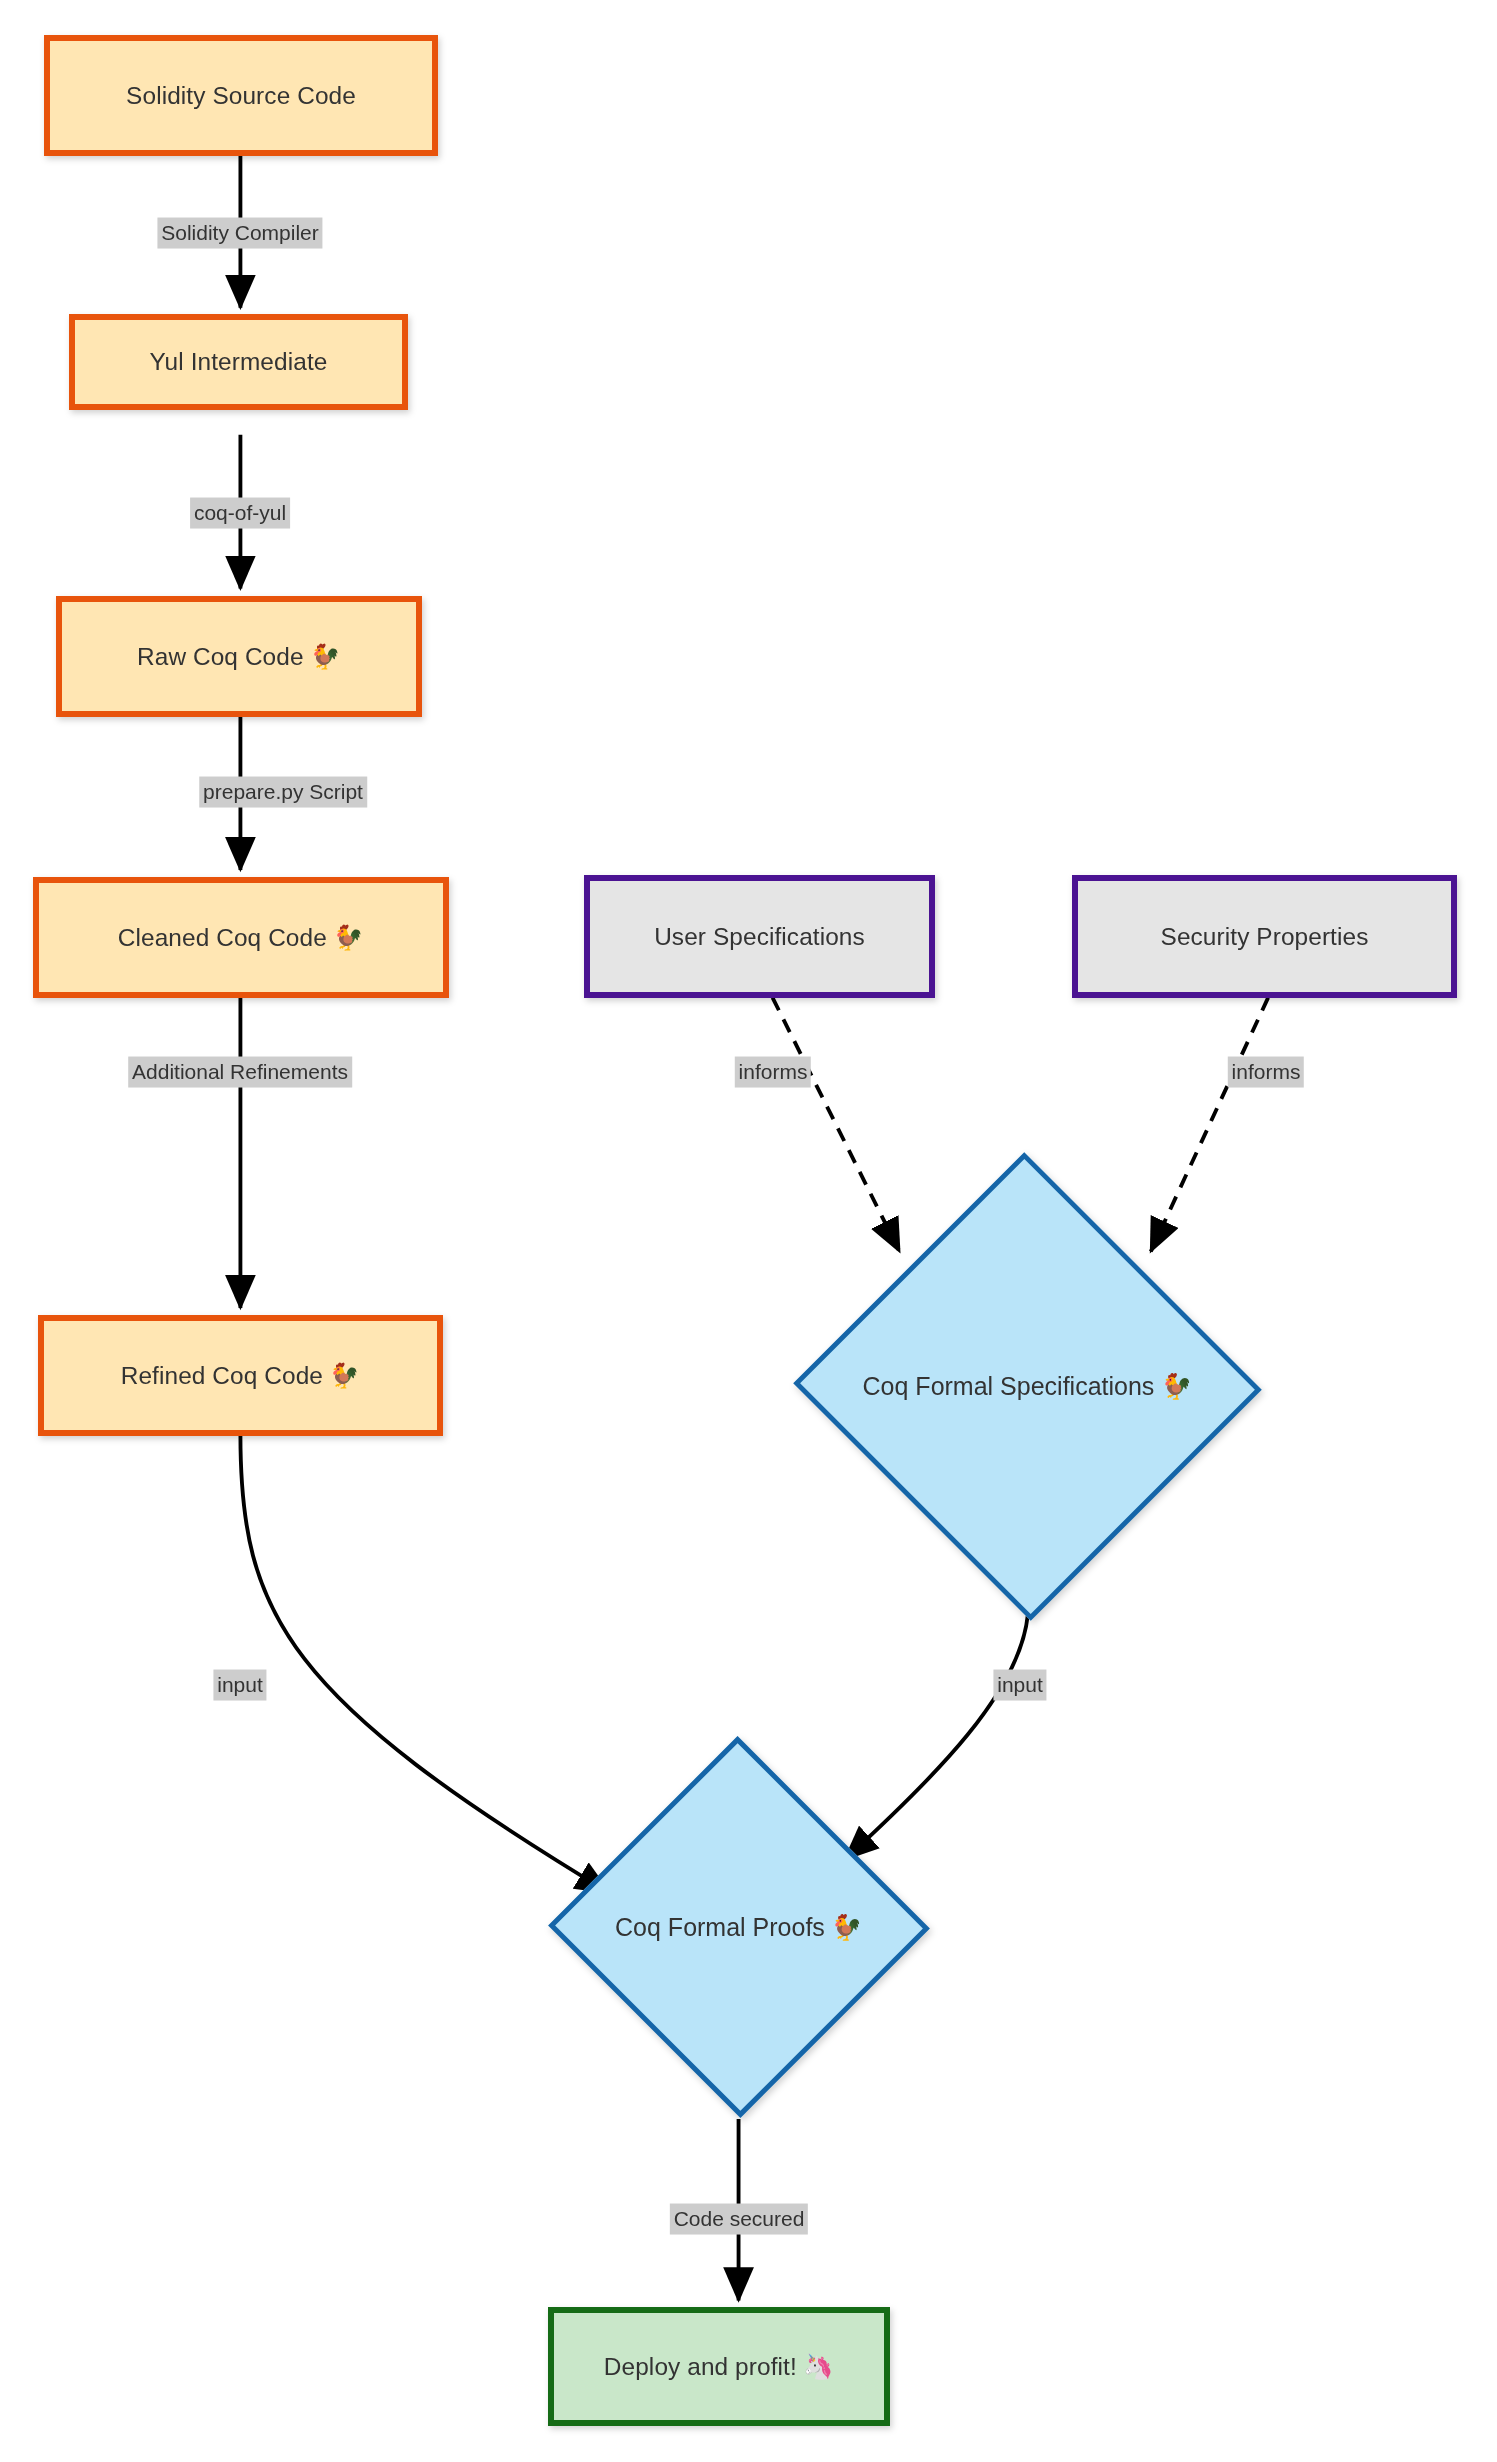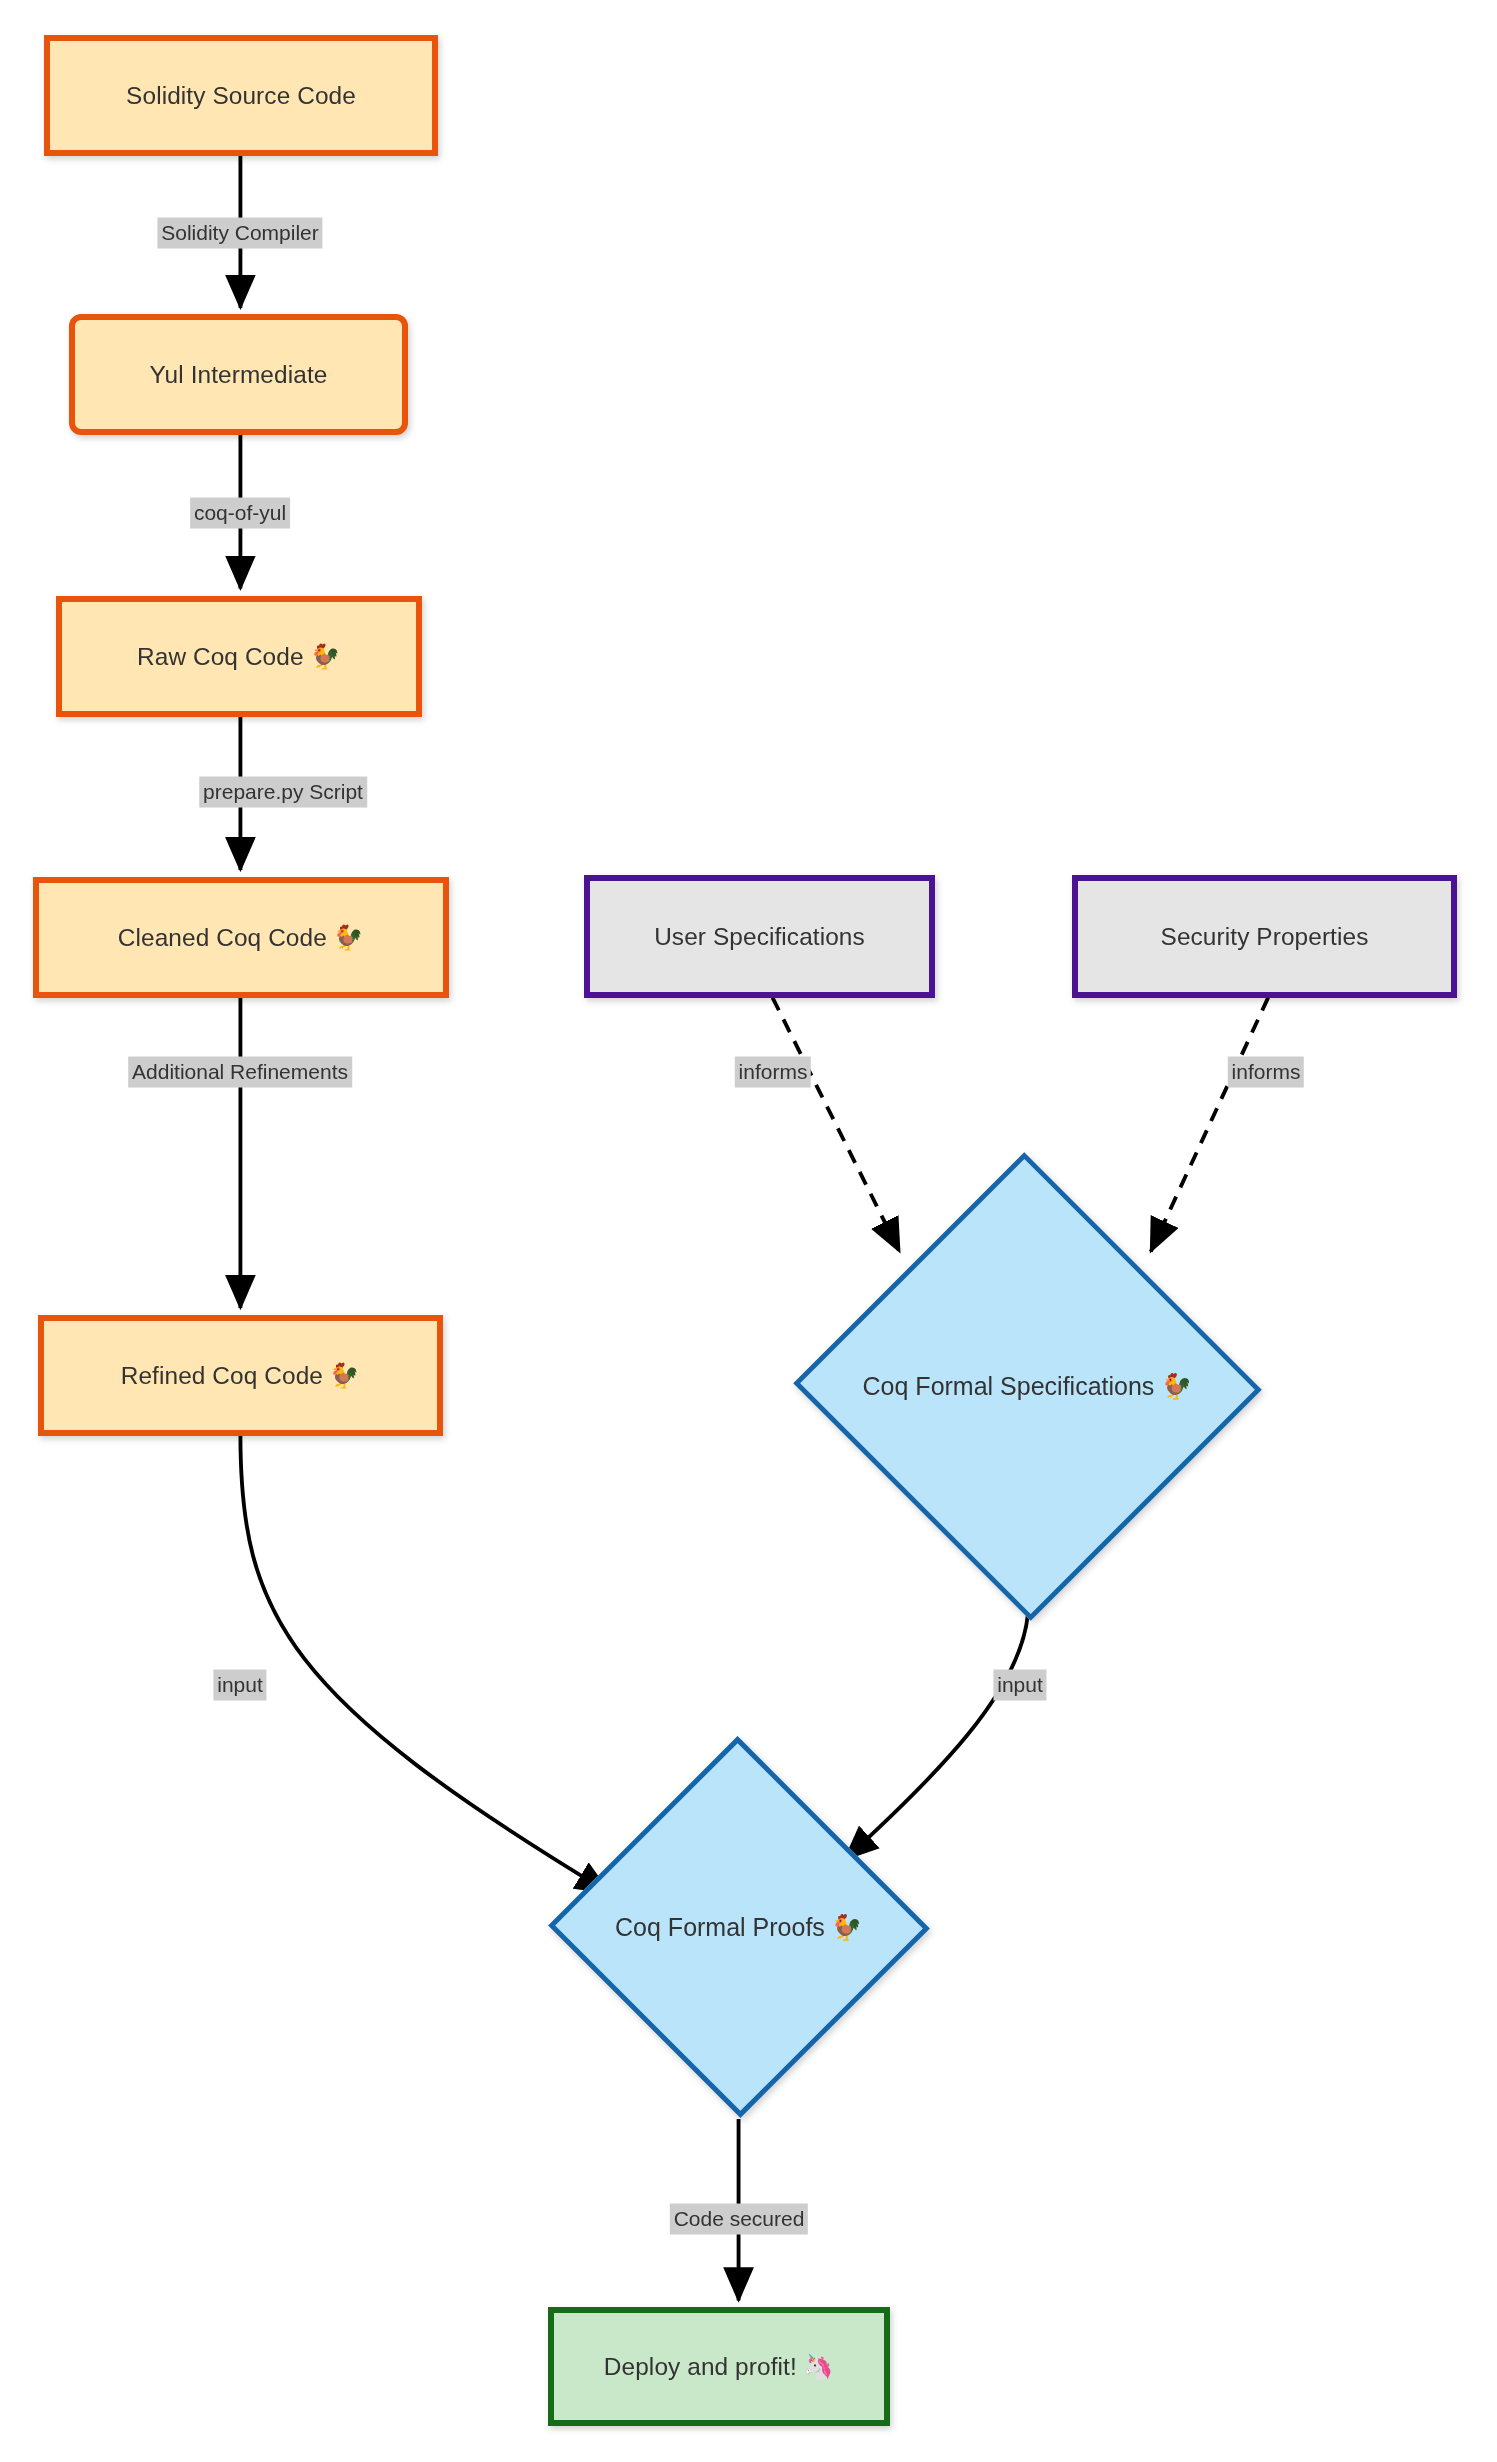--- a/index.html
+++ b/index.html
@@ -120,21 +120,21 @@
 
     <path d="M1603,2520 C1590,2640 1460,2770 1318,2900" stroke="#000000" stroke-width="6" fill="none" marker-end="url(#arrow)"></path>
 
     <path d="M1152,3305 L1152,3588" stroke="#000000" stroke-width="6" fill="none" marker-end="url(#arrow)"></path>
   </svg>
 
   <div class="node node-rect node-orange" style="left:44px; top:35px; width:394px; height:121px;">
     <span class="node-label">Solidity Source Code</span>
   </div>
 
-  <div class="node node-rect node-orange" style="left:69px; top:314px; width:339px; height:121px;border-radius:12px;">
+  <div class="node node-rect node-orange" style="left:69px; top:314px; width:339px; height:96px;">
     <span class="node-label">Yul Intermediate</span>
   </div>
 
   <div class="node node-rect node-orange" style="left:56px; top:596px; width:366px; height:121px;">
     <span class="node-label">Raw Coq Code 🐓</span>
   </div>
 
   <div class="node node-rect node-orange" style="left:33px; top:877px; width:416px; height:121px;">
     <span class="node-label">Cleaned Coq Code 🐓</span>
   </div>

